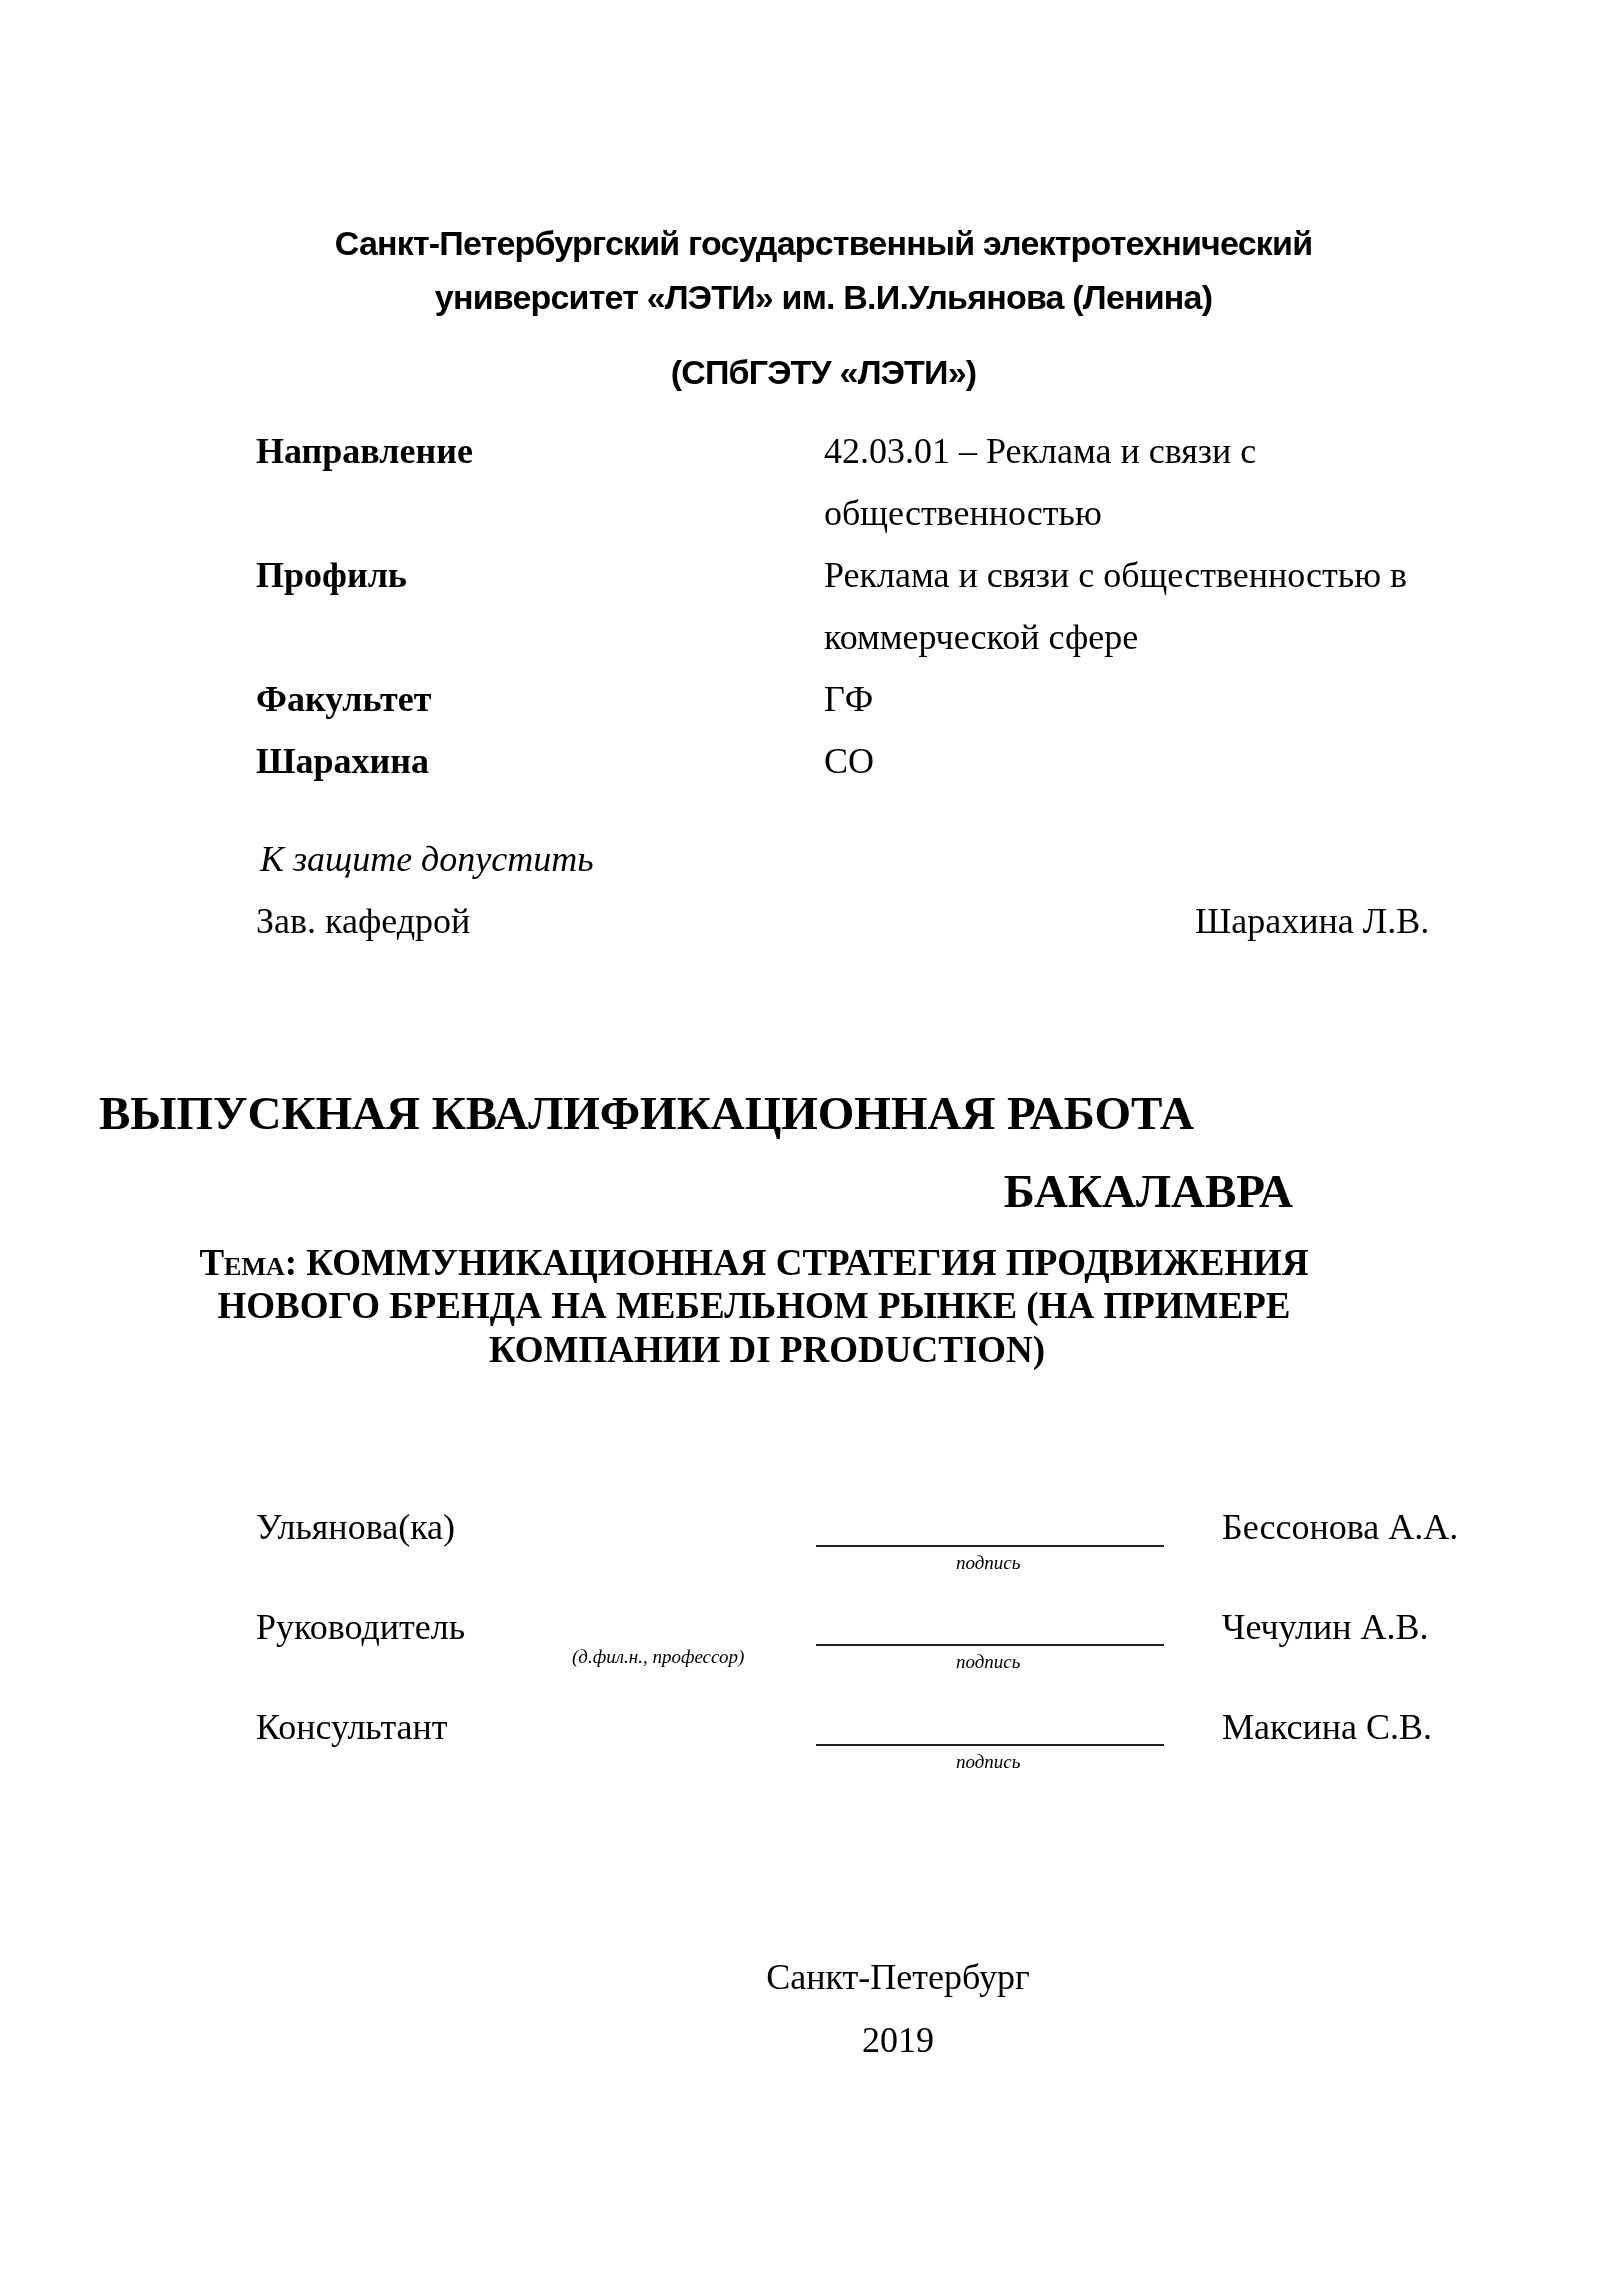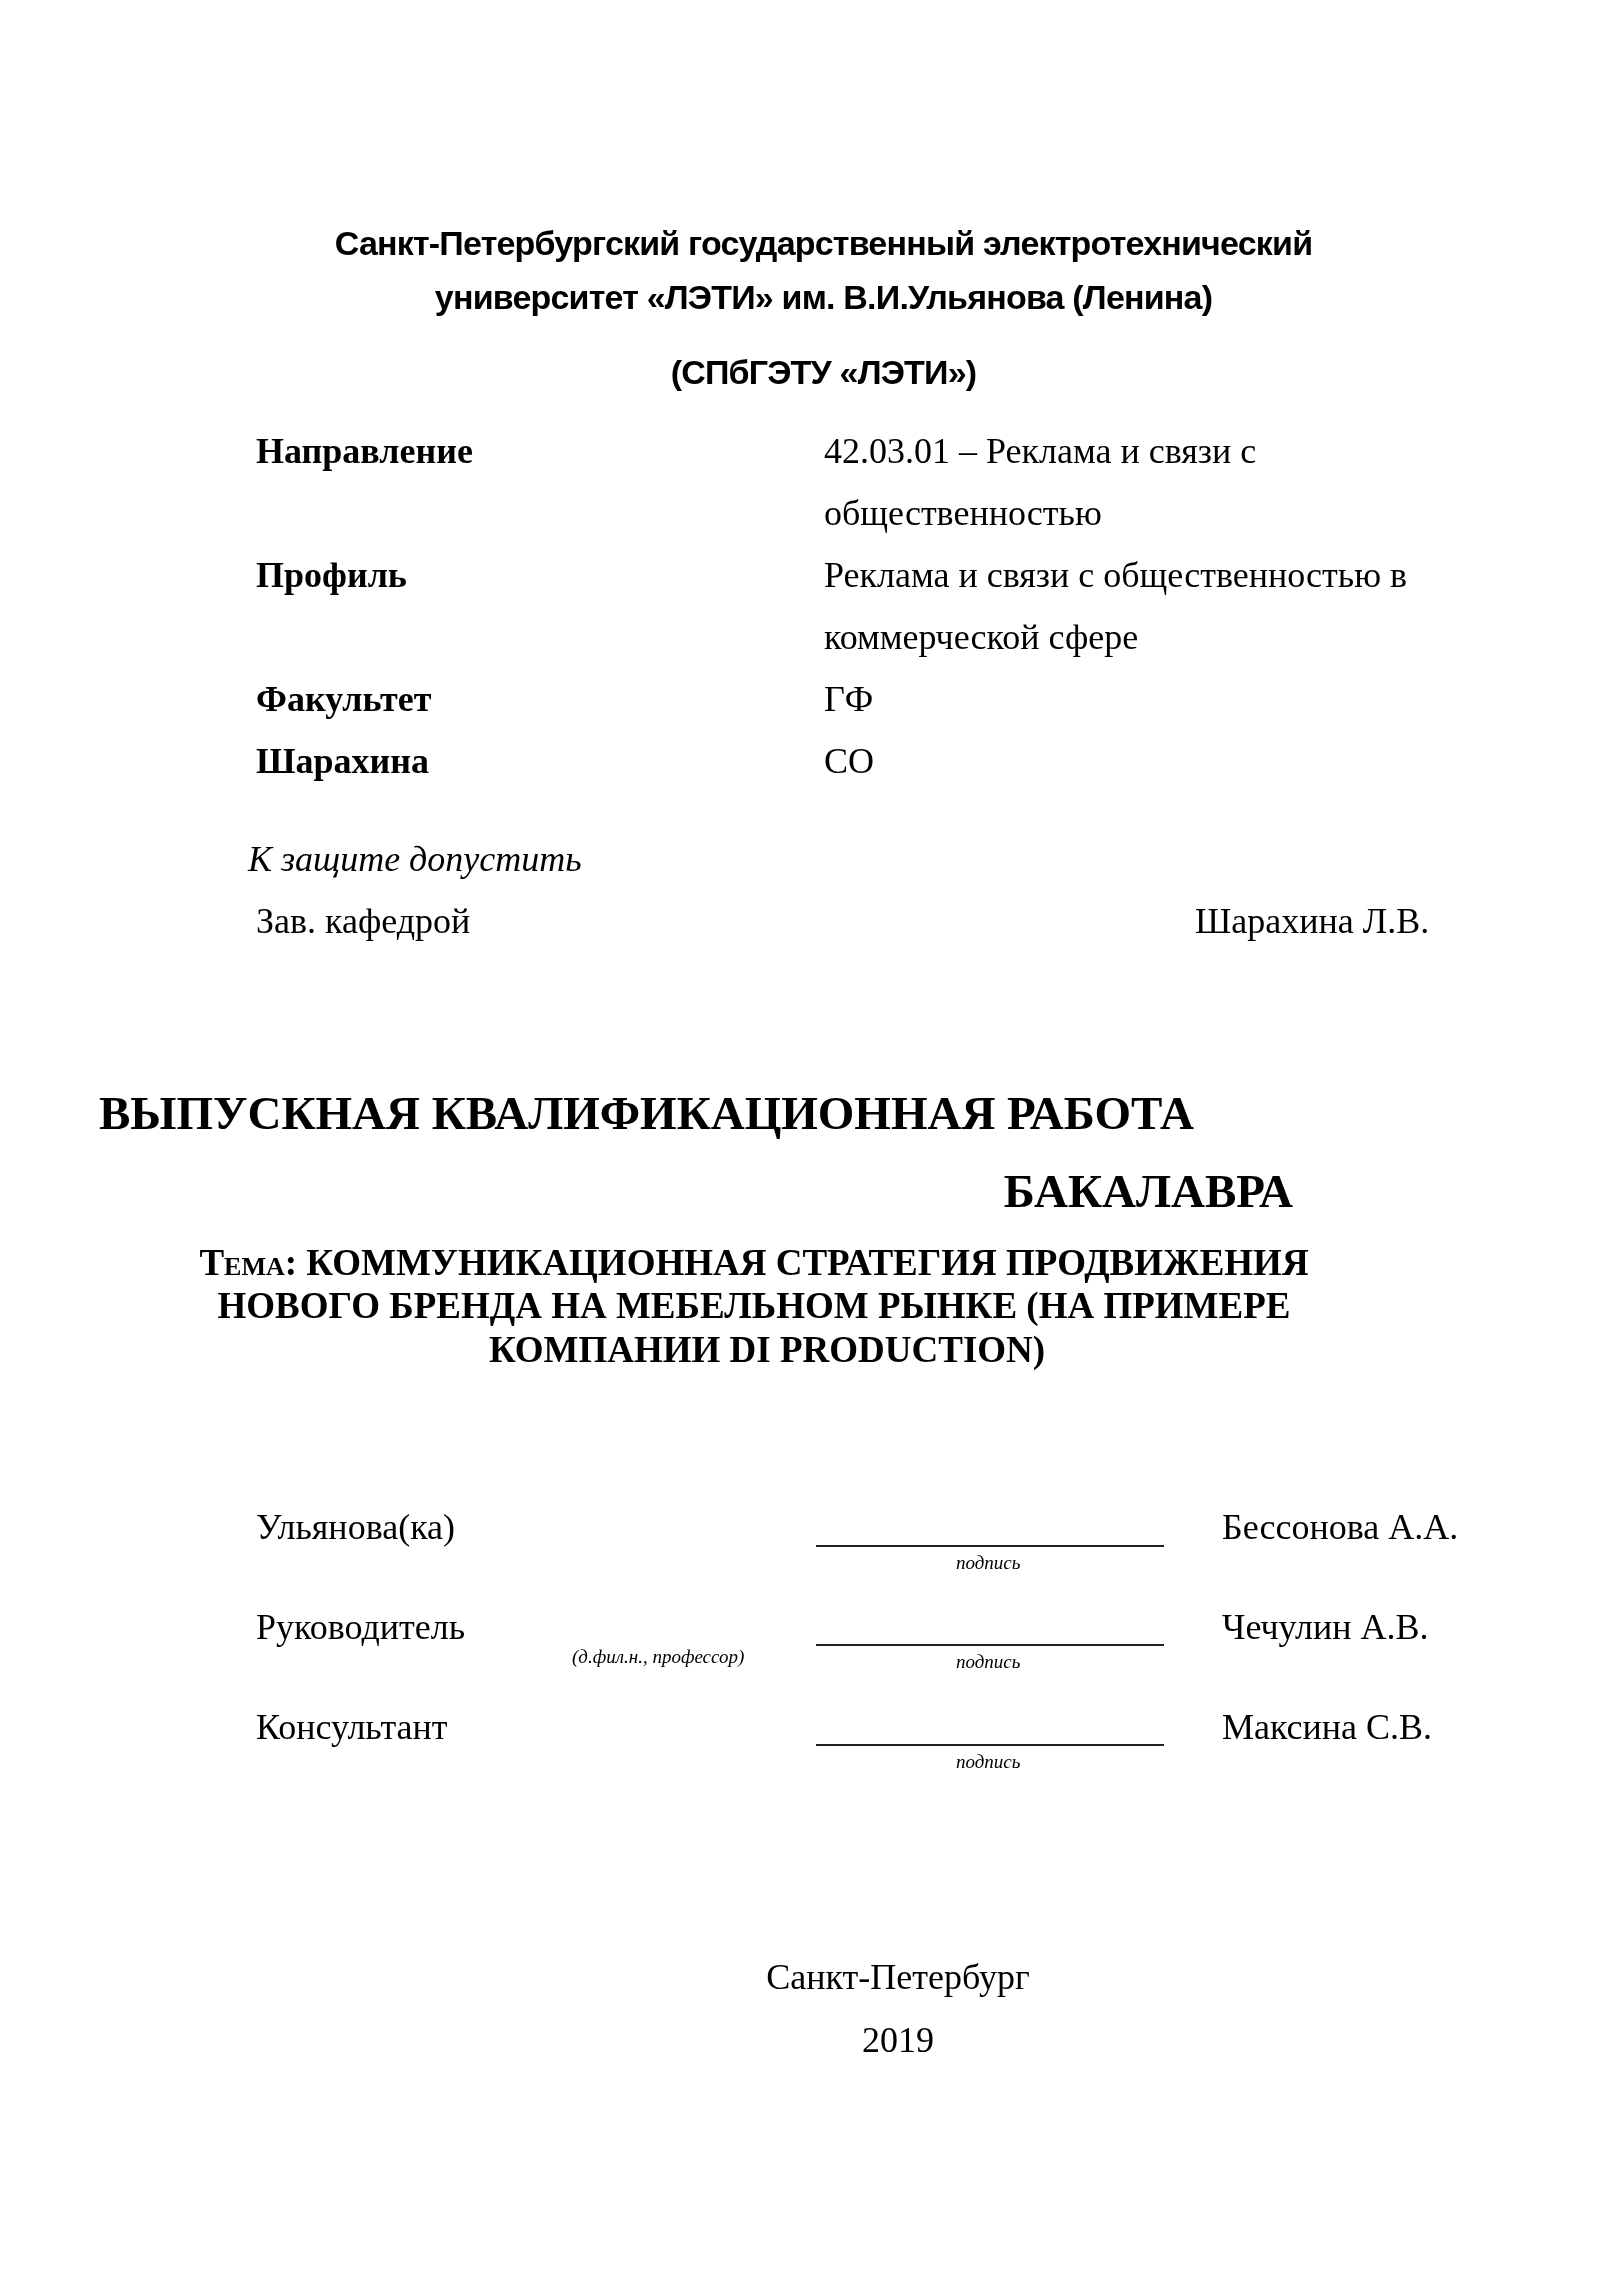--- a/index.html
+++ b/index.html
@@ -32,21 +32,21 @@
   <div class="abs val bl" style="left:824px; top:557px;">Реклама и связи с общественностью в</div>
   <div class="abs val bl" style="left:824px; top:619px;">коммерческой сфере</div>
 
   <div class="abs lbl bl" style="left:256px; top:681px;">Факультет</div>
   <div class="abs val bl" style="left:824px; top:681px;">ГФ</div>
 
   <div class="abs lbl bl" style="left:256px; top:743px;">Шарахина</div>
   <div class="abs val bl" style="left:824px; top:743px;">СО</div>
 </div>
 
-<div class="abs val italic bl" style="left:248px; top:841px;">К защите допустить</div>
+<div class="abs val italic bl" style="left:260px; top:841px;">К защите допустить</div>
 <div class="abs val bl" style="left:256px; top:903px;">Зав. кафедрой</div>
 <div class="abs val bl" style="left:1195px; top:903px;">Шарахина Л.В.</div>
 
 <div class="abs title bl" style="top:1090px;">ВЫПУСКНАЯ КВАЛИФИКАЦИОННАЯ РАБОТА</div>
 <div class="abs title bl" style="top:1168px;text-align:right;">БАКАЛАВРА</div>
 <div class="abs theme bl" style="top:1244px;"><span class="smallcaps">Тема:</span> <span>КОММУНИКАЦИОННАЯ СТРАТЕГИЯ ПРОДВИЖЕНИЯ</span></div>
 <div class="abs theme bl" style="top:1287px;">НОВОГО БРЕНДА НА МЕБЕЛЬНОМ РЫНКЕ (НА ПРИМЕРЕ</div>
 <div class="abs theme bl" style="top:1331px;padding-left:13px;">КОМПАНИИ DI PRODUCTION)</div>
 
 <div>

